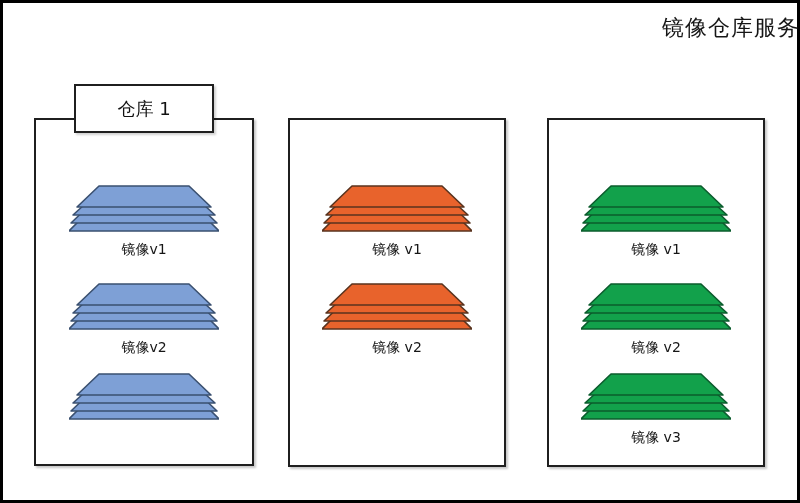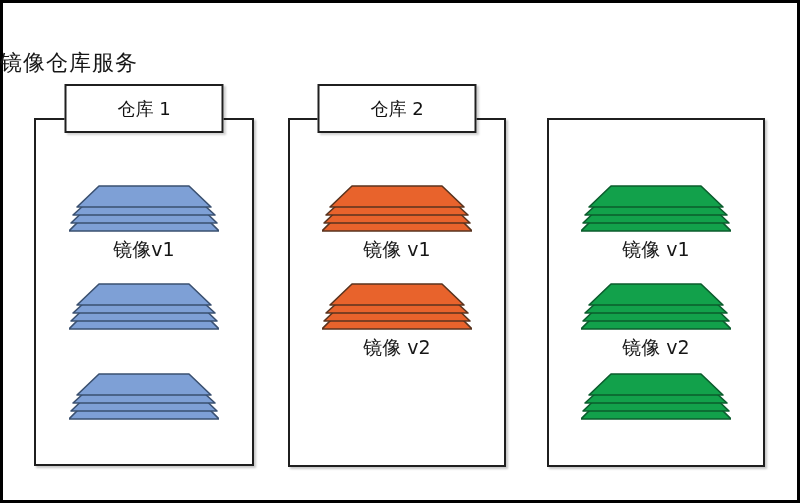--- a/index.html
+++ b/index.html
@@ -15,43 +15,42 @@
 
   .frame {
     position: absolute; inset: 0;
     border: 3px solid var(--frame-border, #000);
     box-sizing: border-box;
   }
 
   .title {
     position: absolute;
     top: 13px; left: 0; width: 100%;
-    text-align: left;
+    text-align: right;
     font-size: 22px;
     letter-spacing: 1px;
     color: #161616;
-    margin-top: 35px;
   }
 
   .repo {
     position: absolute;
     border: 2px solid var(--box-border, #1f1f1f);
     background: #fff;
     box-sizing: border-box;
     box-shadow: 2px 2px 2px rgba(0,0,0,0.22);
   }
   .repo-1 { left: 34px;  top: 118px; width: 220px; height: 348px; }
   .repo-2 { left: 288px; top: 118px; width: 218px; height: 349px; }
   .repo-3 { left: 547px; top: 118px; width: 218px; height: 349px; }
 
   .repo-header {
     position: absolute;
     top: -36px; left: 50%;
     transform: translateX(-50%);
-    width: 159px; height: 49px;
+    width: 140px; height: 49px;
     background: #fff;
     border: 2px solid var(--box-border, #1f1f1f);
     box-sizing: border-box;
     box-shadow: 2px 2px 2px rgba(0,0,0,0.18);
     display: flex; align-items: center; justify-content: center;
     font-size: 18px;
     z-index: 2;
   }
 
   .stack-group {
@@ -67,21 +66,21 @@
 
   .stack-svg { display: block; margin: 0 auto; }
 
   .sheet { stroke-width: 1.6; stroke-linejoin: round; }
   .repo-blue   .sheet { fill: var(--blue-fill, #7EA0D6);   stroke: var(--blue-stroke, #3A5070); }
   .repo-orange .sheet { fill: var(--orange-fill, #E8632C); stroke: var(--orange-stroke, #59331E); }
   .repo-green  .sheet { fill: var(--green-fill, #12A14B);  stroke: var(--green-stroke, #0B5C2D); }
 
   .stack-label {
     margin-top: 4px;
-    font-size: 19px;
+    font-size: 14px;
     line-height: 24px;
     color: #161616;
   }
 </style>
 </head>
 <body>
 
 <div class="page">
   <div class="frame"></div>
 
@@ -102,36 +101,34 @@
       <div class="stack-label">镜像v1</div>
     </div>
 
     <div class="stack-group stack-v2">
       <svg class="stack-svg" width="150" height="48" viewBox="0 0 150 48">
         <polygon class="sheet" points="21,25 129,25 150,46 0,46"></polygon>
         <polygon class="sheet" points="24,17 126,17 148,38 2,38"></polygon>
         <polygon class="sheet" points="27,9 123,9 146,30 4,30"></polygon>
         <polygon class="sheet" points="30,1 120,1 142,22 8,22"></polygon>
       </svg>
+      <div class="stack-label">镜像v2</div>
     </div>
 
     <div class="stack-group stack-v3">
       <svg class="stack-svg" width="150" height="48" viewBox="0 0 150 48">
         <polygon class="sheet" points="21,25 129,25 150,46 0,46"></polygon>
         <polygon class="sheet" points="24,17 126,17 148,38 2,38"></polygon>
         <polygon class="sheet" points="27,9 123,9 146,30 4,30"></polygon>
         <polygon class="sheet" points="30,1 120,1 142,22 8,22"></polygon>
       </svg>
     </div>
   </section>
 
   <section class="repo repo-2 repo-orange">
-    <div class="repo-header">
-      <span>仓库 2</span>
-    </div>
 
     <div class="stack-group stack-v1">
       <svg class="stack-svg" width="150" height="48" viewBox="0 0 150 48">
         <polygon class="sheet" points="21,25 129,25 150,46 0,46"></polygon>
         <polygon class="sheet" points="24,17 126,17 148,38 2,38"></polygon>
         <polygon class="sheet" points="27,9 123,9 146,30 4,30"></polygon>
         <polygon class="sheet" points="30,1 120,1 142,22 8,22"></polygon>
       </svg>
       <div class="stack-label">镜像 v1</div>
     </div>
@@ -169,15 +166,16 @@
       <div class="stack-label">镜像 v2</div>
     </div>
 
     <div class="stack-group stack-v3">
       <svg class="stack-svg" width="150" height="48" viewBox="0 0 150 48">
         <polygon class="sheet" points="21,25 129,25 150,46 0,46"></polygon>
         <polygon class="sheet" points="24,17 126,17 148,38 2,38"></polygon>
         <polygon class="sheet" points="27,9 123,9 146,30 4,30"></polygon>
         <polygon class="sheet" points="30,1 120,1 142,22 8,22"></polygon>
       </svg>
+      <div class="stack-label">镜像 v3</div>
     </div>
   </section>
 </div>
 
 </body></html>

